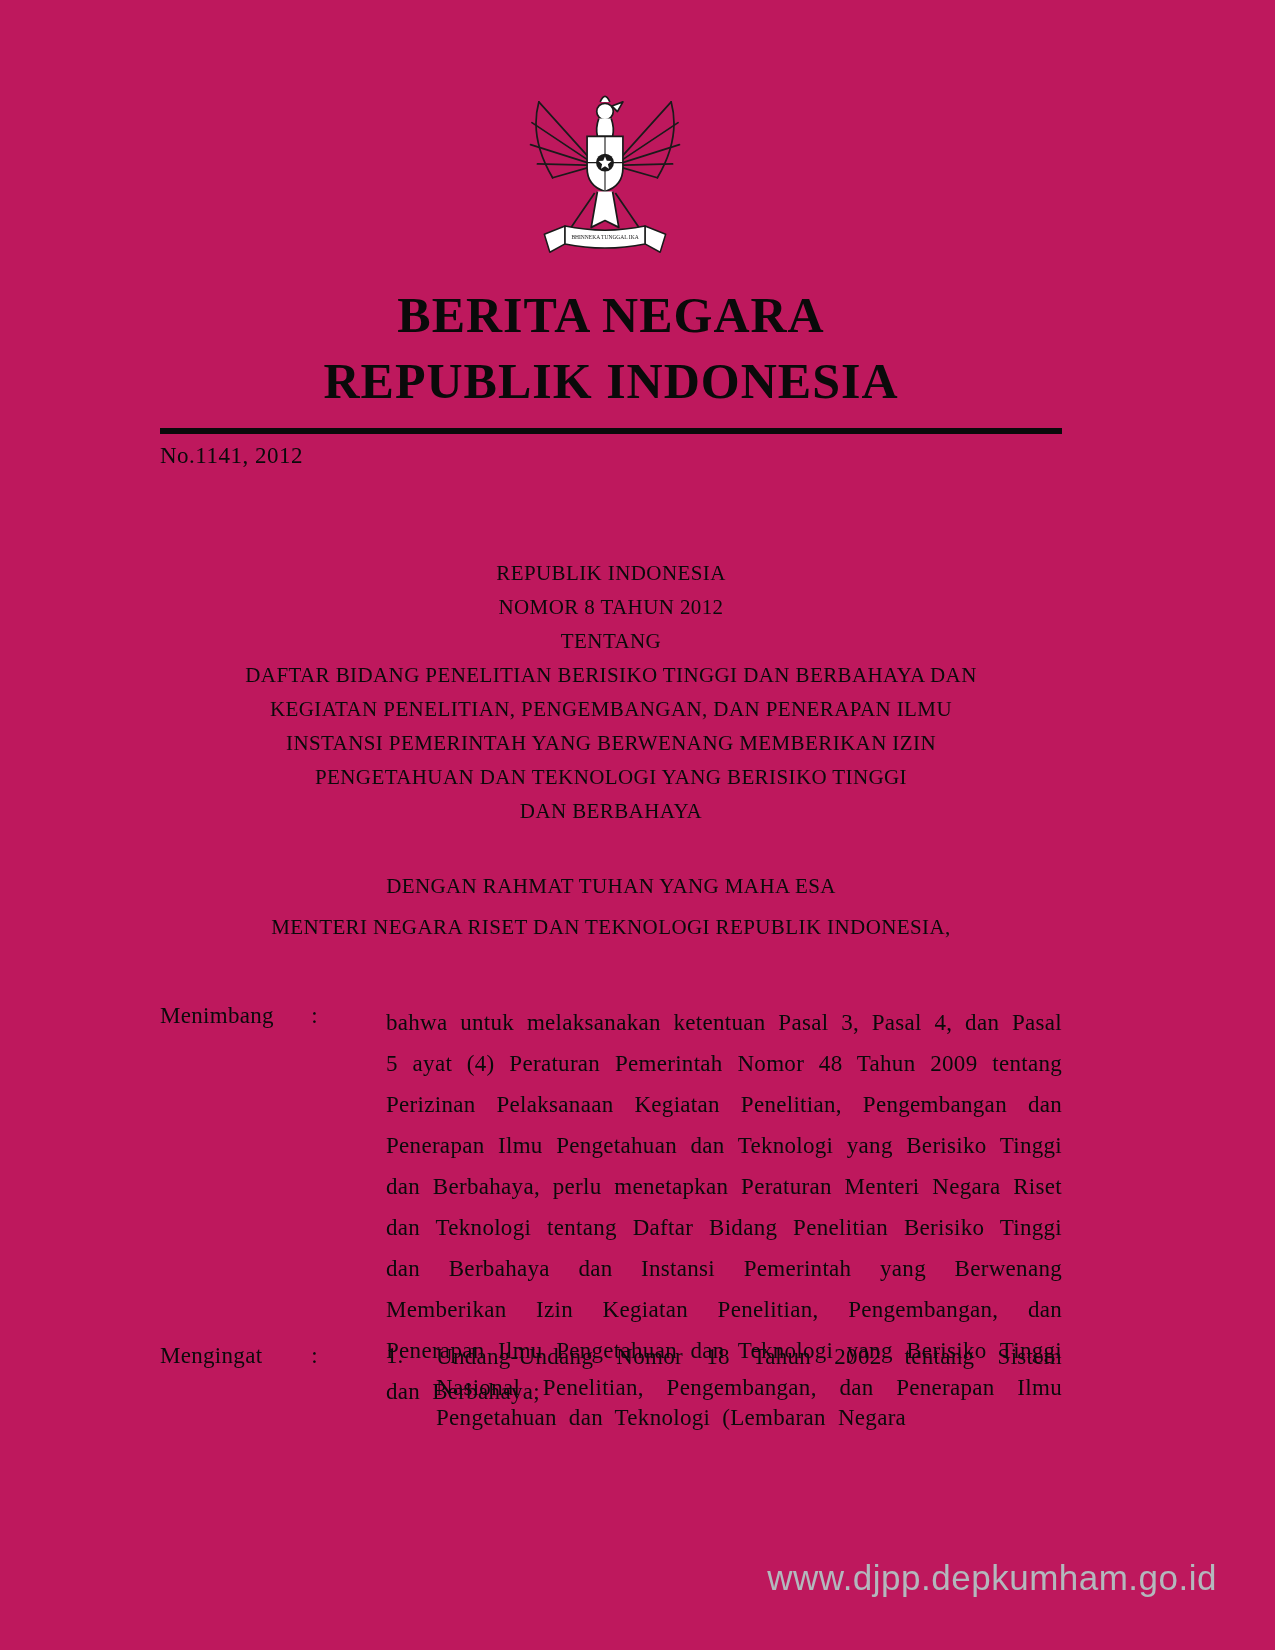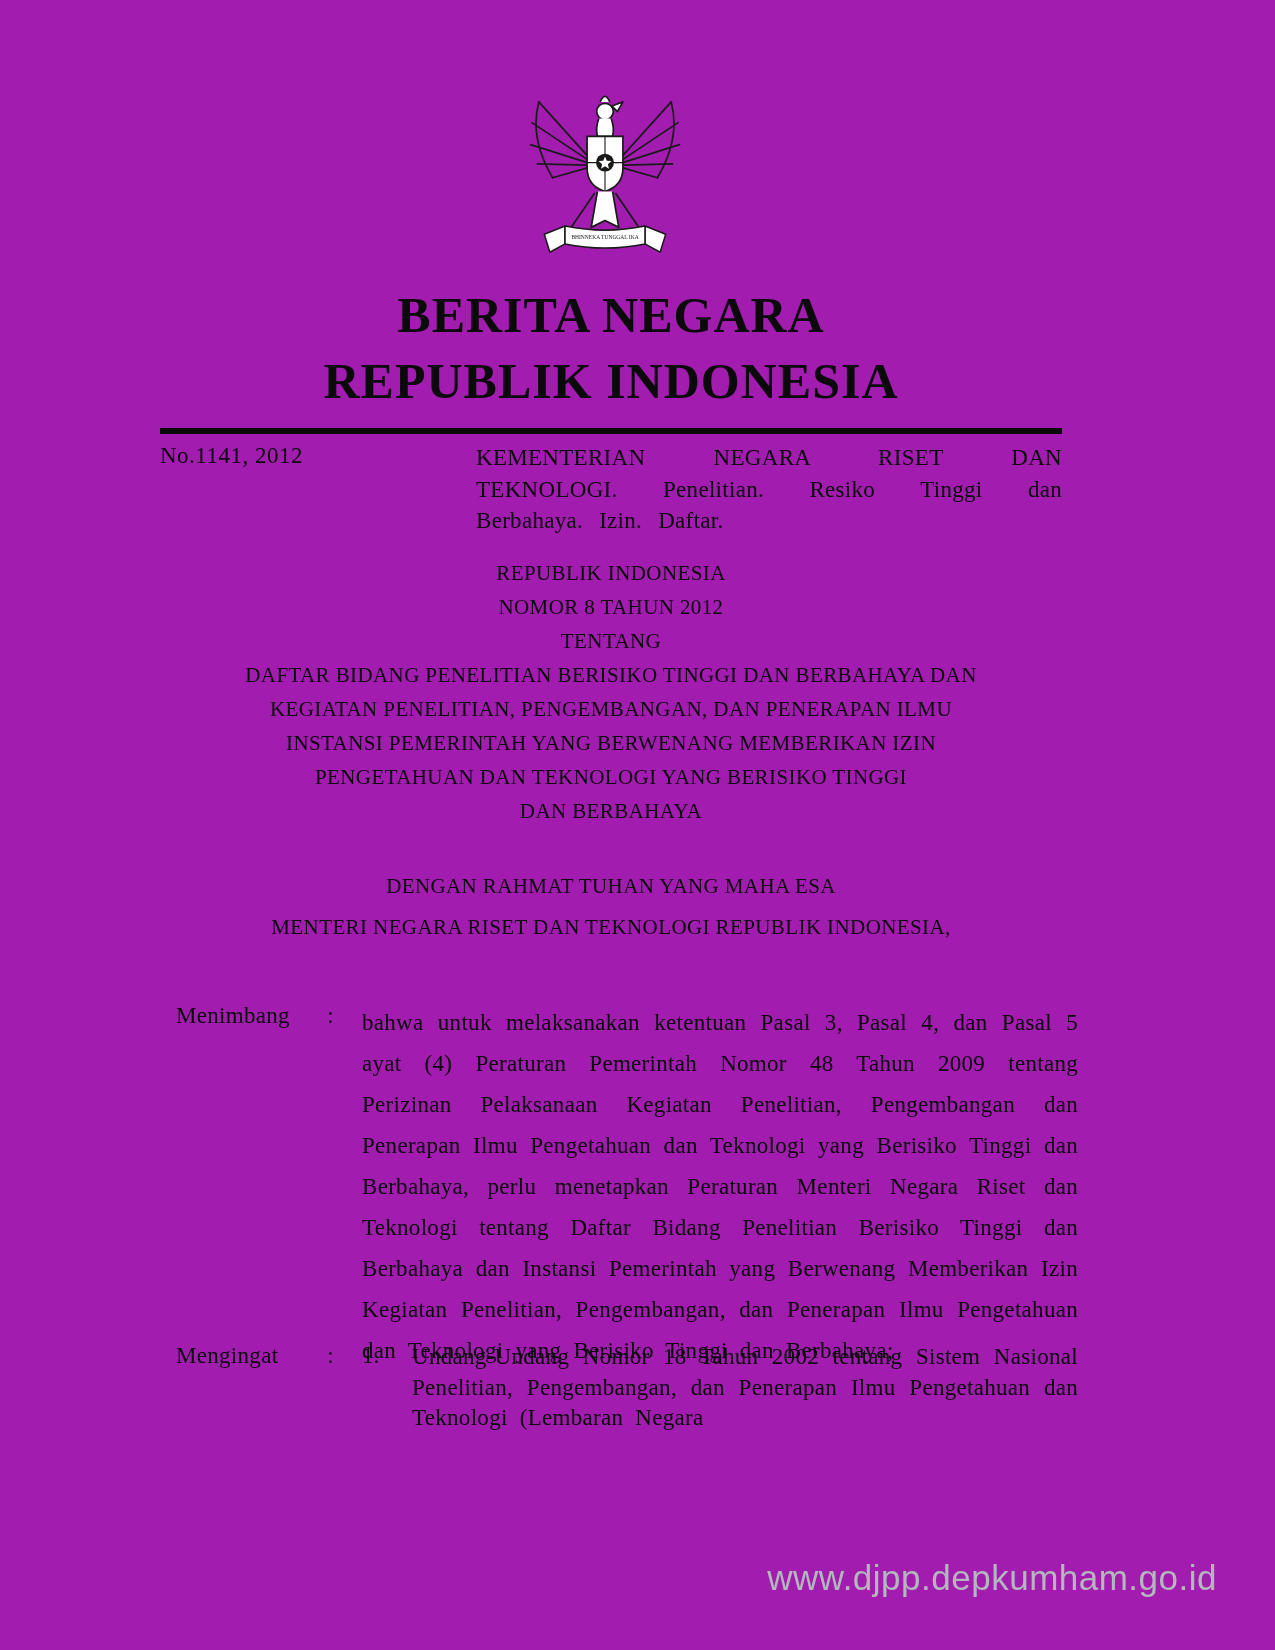--- a/index.html
+++ b/index.html
@@ -2,21 +2,21 @@
 <html><head>
 <meta charset="utf-8">
 <style>
   * { margin: 0; padding: 0; box-sizing: border-box; }
   html, body { background: #e8e8e8; }
   .page {
     position: relative;
     width: 1275px;
     height: 1650px;
     margin: 0 auto;
-    background: #a21caf;
+    background: #be185d;
     overflow: hidden;
     font-family: "Liberation Serif", serif;
     color: #0a0a0a;
   }
   .emblem {
     position: absolute;
     left: 529px;
     top: 84px;
     width: 152px;
     height: 182px;
@@ -76,24 +76,25 @@
     left: 160px;
     width: 902px;
     text-align: center;
     font-size: 21px;
     letter-spacing: 0.4px;
   }
   .invocation { top: 874px; }
   .authority  { top: 915px; }
   .clause {
     position: absolute;
-    left: 176px;
+    left: 160px;
     width: 902px;
     display: flex;
     align-items: flex-start;
+    gap: 40px;
   }
   .clause.menimbang { top: 1002px; }
   .clause.mengingat { top: 1342px; }
   .hang-label {
     width: 186px;
     flex: 0 0 186px;
     font-size: 23px;
     letter-spacing: 0.3px;
     padding-top: 1px;
   }
@@ -190,21 +191,20 @@
   </div>
 
   <div class="masthead">
     <div>BERITA NEGARA</div>
     <div>REPUBLIK INDONESIA</div>
   </div>
   <div class="rule"></div>
 
   <div class="header-row">
     <div class="doc-number">No.1141, 2012</div>
-    <div class="subject">KEMENTERIAN NEGARA RISET DAN TEKNOLOGI. Penelitian. Resiko Tinggi dan Berbahaya. Izin. Daftar.</div>
   </div>
 
   <div class="title-block">
     <div>REPUBLIK INDONESIA</div>
     <div>NOMOR 8 TAHUN 2012</div>
     <div>TENTANG</div>
     <div>DAFTAR BIDANG PENELITIAN BERISIKO TINGGI DAN BERBAHAYA DAN</div>
     <div>KEGIATAN PENELITIAN, PENGEMBANGAN, DAN PENERAPAN ILMU</div>
     <div>INSTANSI PEMERINTAH YANG BERWENANG MEMBERIKAN IZIN</div>
     <div>PENGETAHUAN DAN TEKNOLOGI YANG BERISIKO TINGGI</div>

